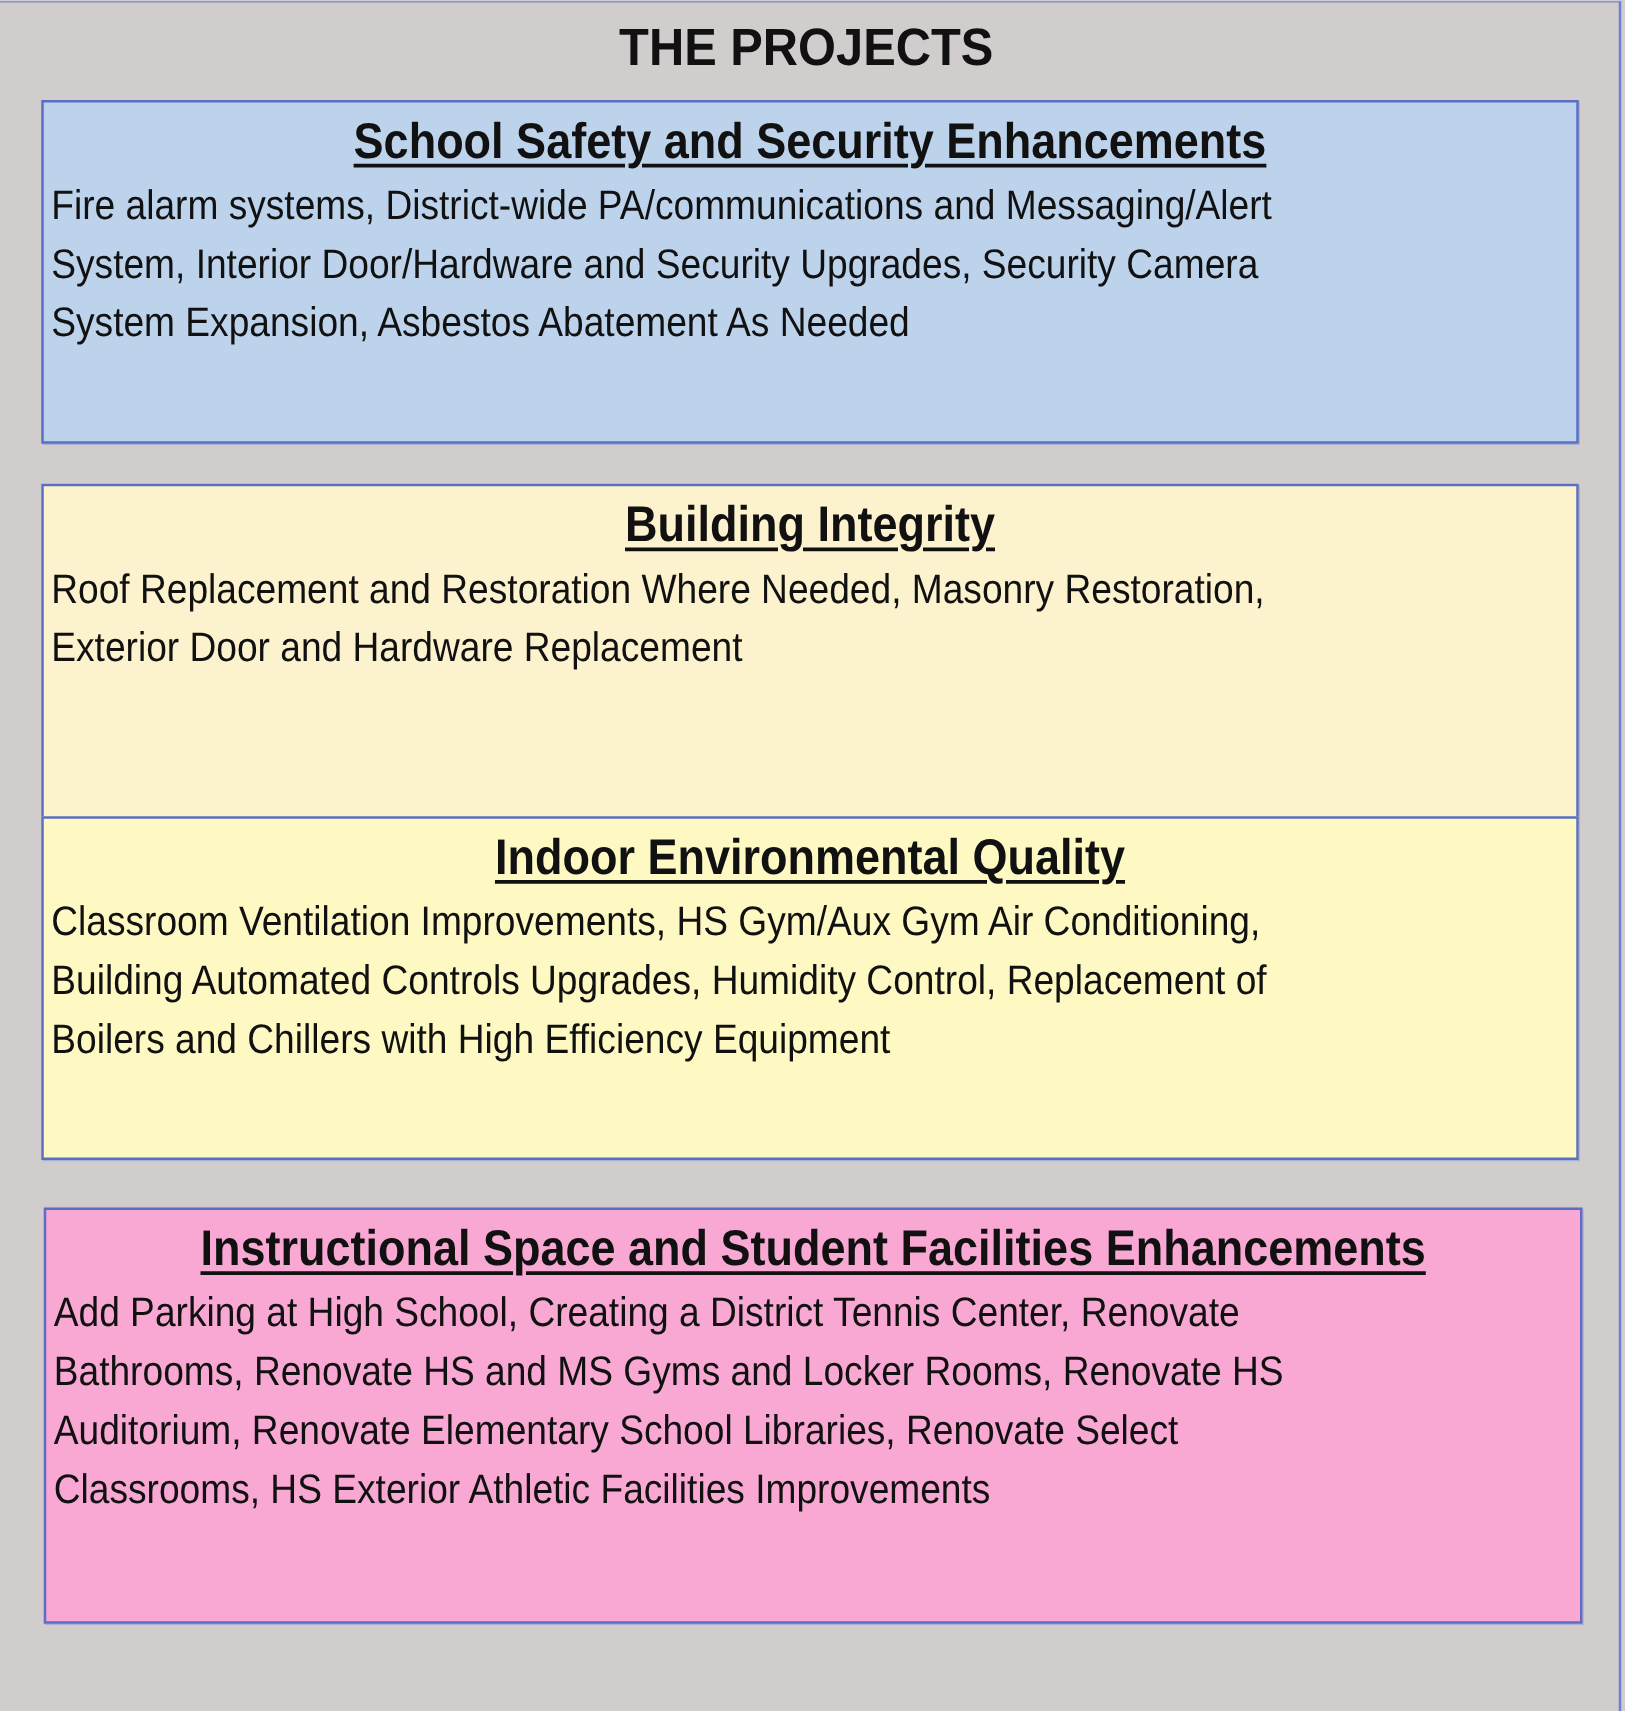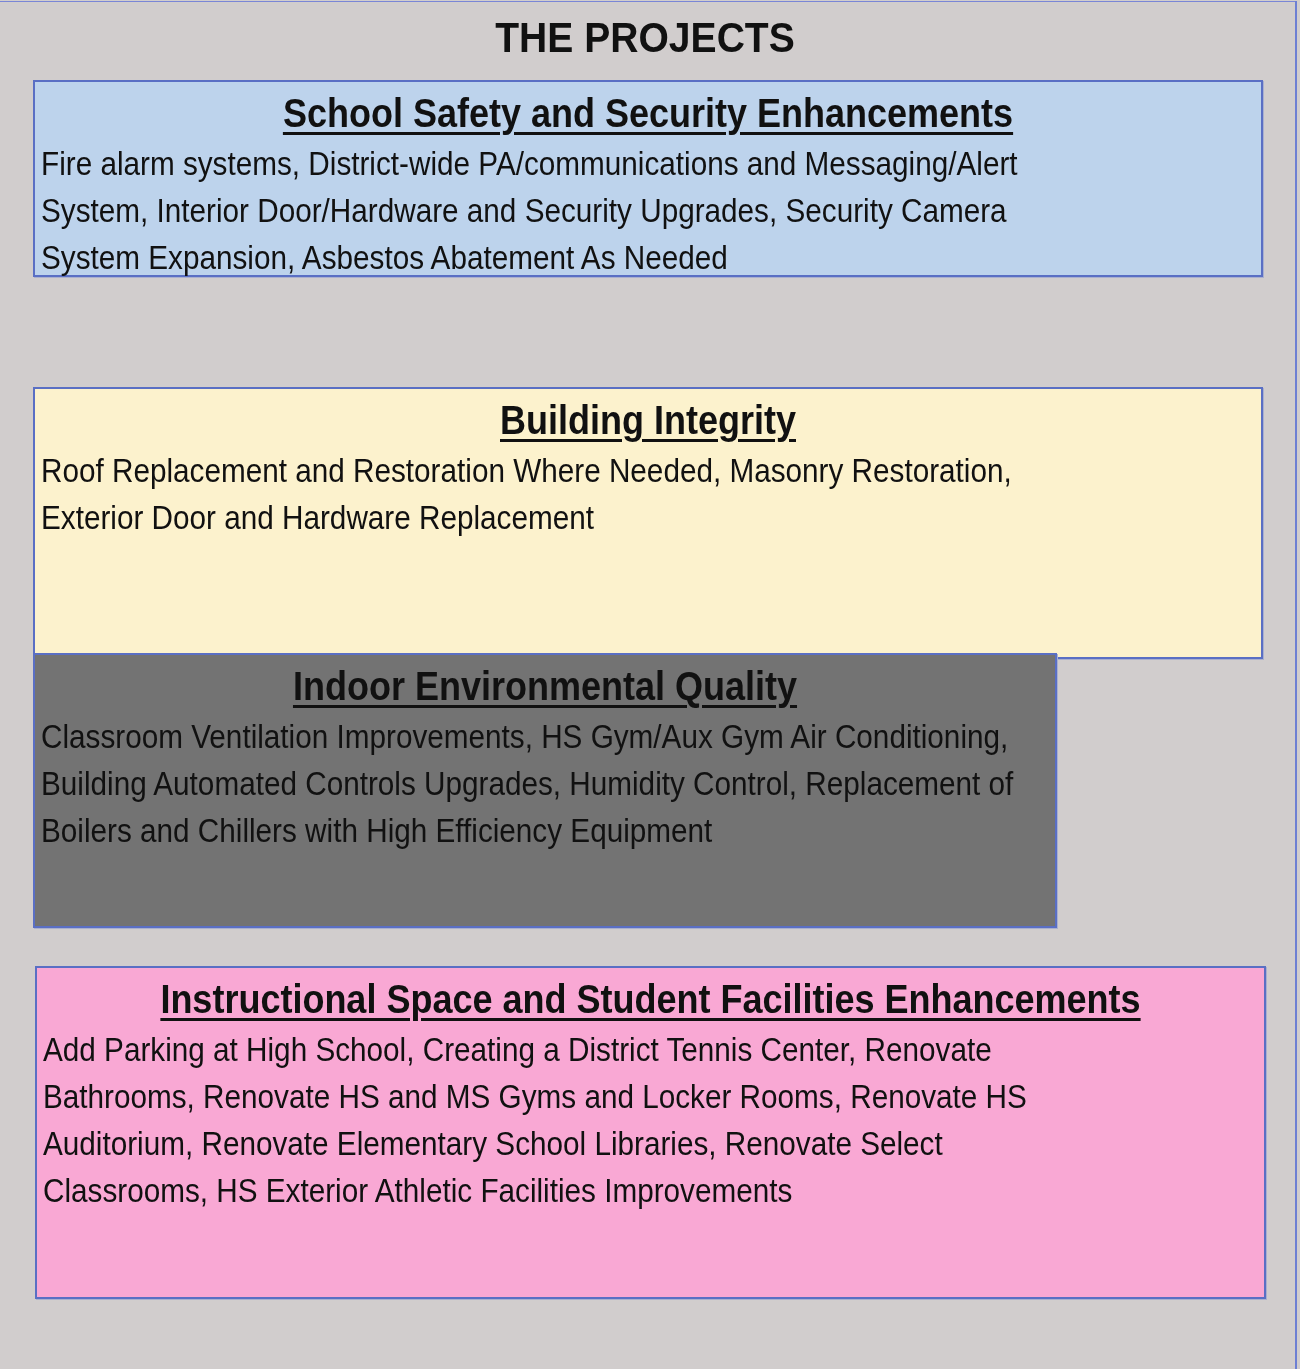--- a/index.html
+++ b/index.html
@@ -73,38 +73,38 @@
     }
   </style>
 </head>
 <body>
 
 <div class="frame-top"></div>
 <div class="frame-right"></div>
 
 <div class="page-title">THE PROJECTS</div>
 
-<div class="panel" style="left:33px; top:80px; width:1230px; height:197px; background:#bdd3ec;">
+<div class="panel" style="left:33px; top:80px; width:1230px; height:275px; background:#bdd3ec;">
   <span class="panel-heading">School Safety and Security Enhancements</span>
   <div class="panel-body">
     <span class="line">Fire alarm systems, District-wide PA/communications and Messaging/Alert</span>
     <span class="line">System, Interior Door/Hardware and Security Upgrades, Security Camera</span>
     <span class="line">System Expansion, Asbestos Abatement As Needed</span>
   </div>
 </div>
 
 <div class="panel" style="left:33px; top:387px; width:1230px; height:272px; background:#fcf2cd;">
   <span class="panel-heading">Building Integrity</span>
   <div class="panel-body">
     <span class="line">Roof Replacement and Restoration Where Needed, Masonry Restoration,</span>
     <span class="line">Exterior Door and Hardware Replacement</span>
   </div>
 </div>
 
-<div class="panel" style="left:33px; top:653px; width:1024px; height:275px; background:#737373;">
+<div class="panel" style="left:33px; top:653px; width:1230px; height:275px; background:#fef9c3;">
   <span class="panel-heading">Indoor Environmental Quality</span>
   <div class="panel-body">
     <span class="line">Classroom Ventilation Improvements, HS Gym/Aux Gym Air Conditioning,</span>
     <span class="line">Building Automated Controls Upgrades, Humidity Control, Replacement of</span>
     <span class="line">Boilers and Chillers with High Efficiency Equipment</span>
   </div>
 </div>
 
 <div class="panel" style="left:35px; top:966px; width:1231px; height:333px; background:#f9a8d4;">
   <span class="panel-heading">Instructional Space and Student Facilities Enhancements</span>

